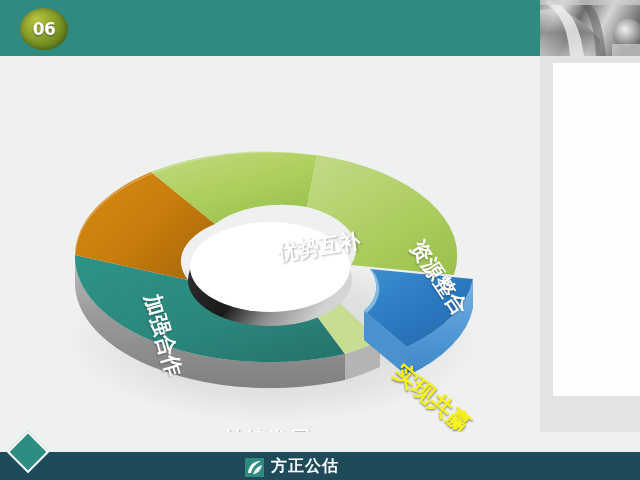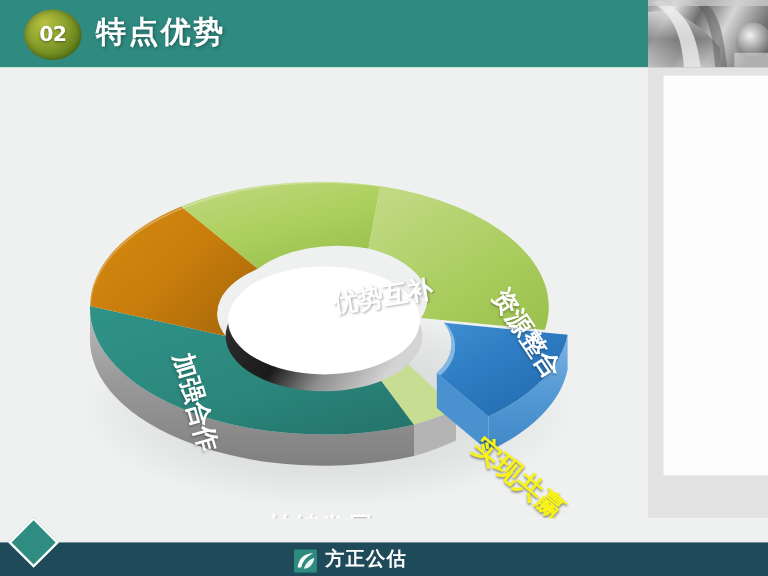--- a/index.html
+++ b/index.html
@@ -111,24 +111,23 @@
 
 <div id="slide">
 
   <div class="body-panel"></div>
   <div class="right-panel"></div>
   <div class="right-panel-white"></div>
 
   <div class="header-bar"></div>
 
   <div class="header-badge">
-    <span>02</span>
+    <span>06</span>
   </div>
 
-  <div class="header-title">特点优势</div>
 
   <div class="header-photo">
     <svg width="100" height="56" viewBox="0 0 100 56">
       <defs>
         <linearGradient id="pg1" x1="0" y1="0" x2="1" y2="0.3">
           <stop offset="0%" stop-color="#8f8f8f"></stop>
           <stop offset="22%" stop-color="#e8e8e8"></stop>
           <stop offset="45%" stop-color="#6e6e6e"></stop>
           <stop offset="70%" stop-color="#d6d6d6"></stop>
           <stop offset="100%" stop-color="#707070"></stop>

